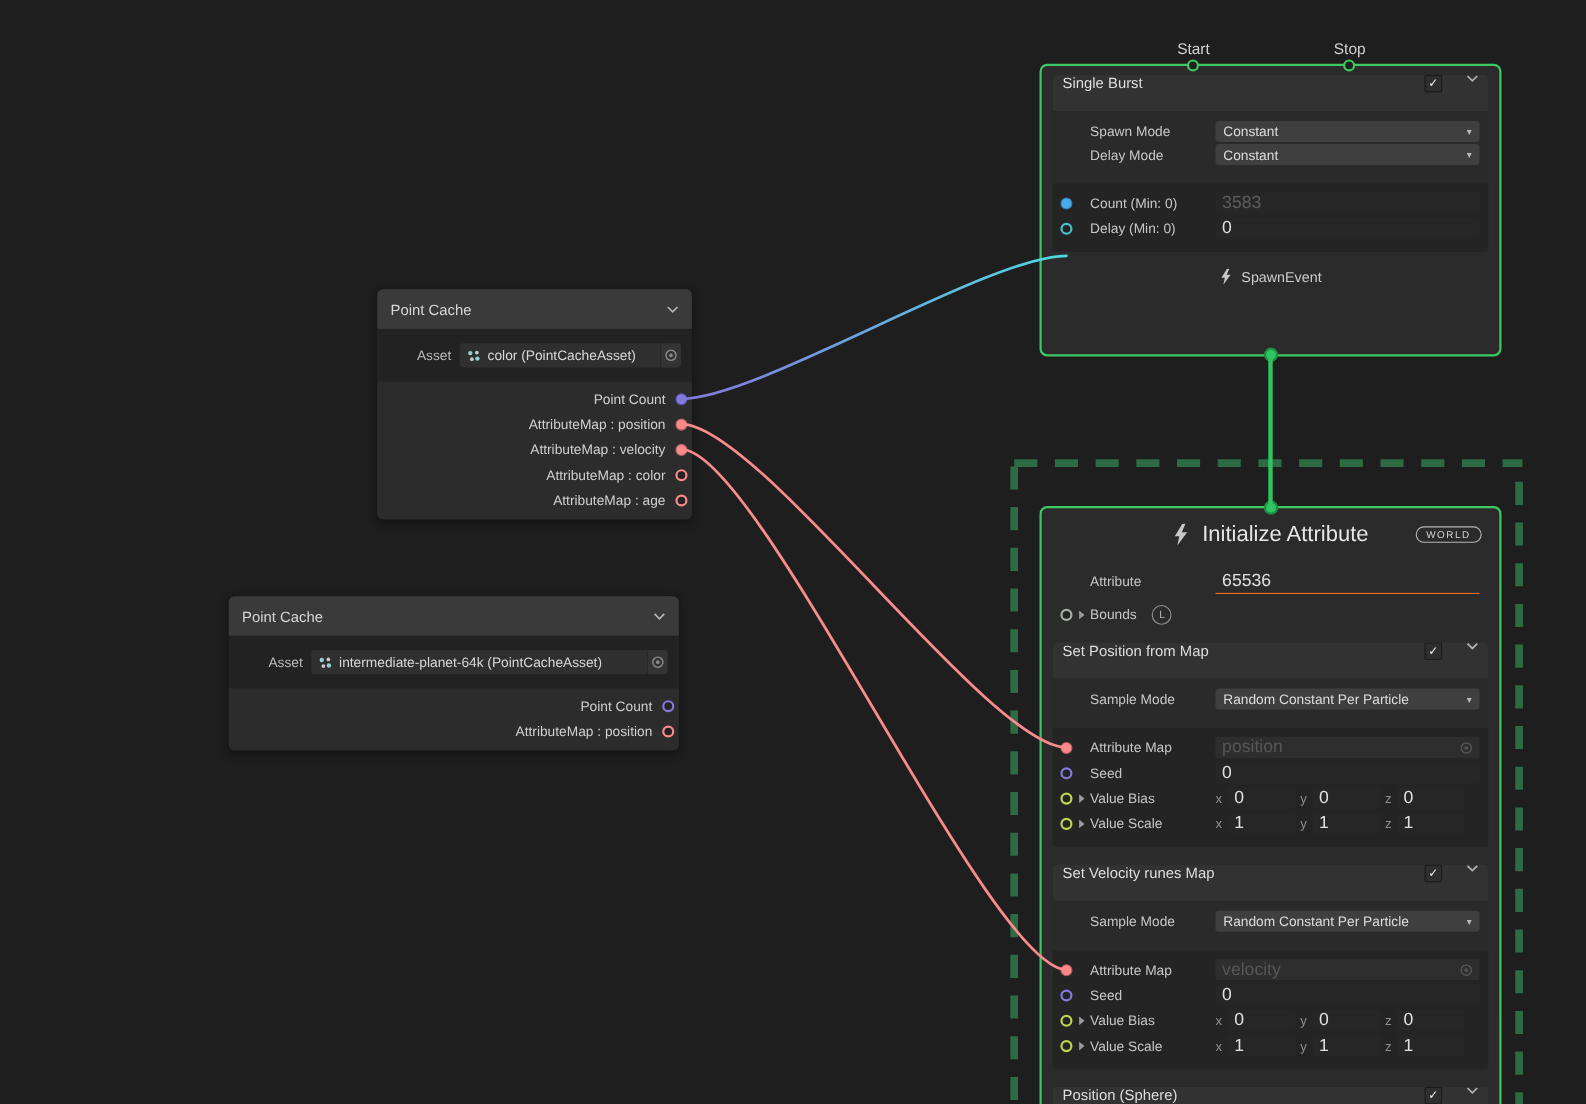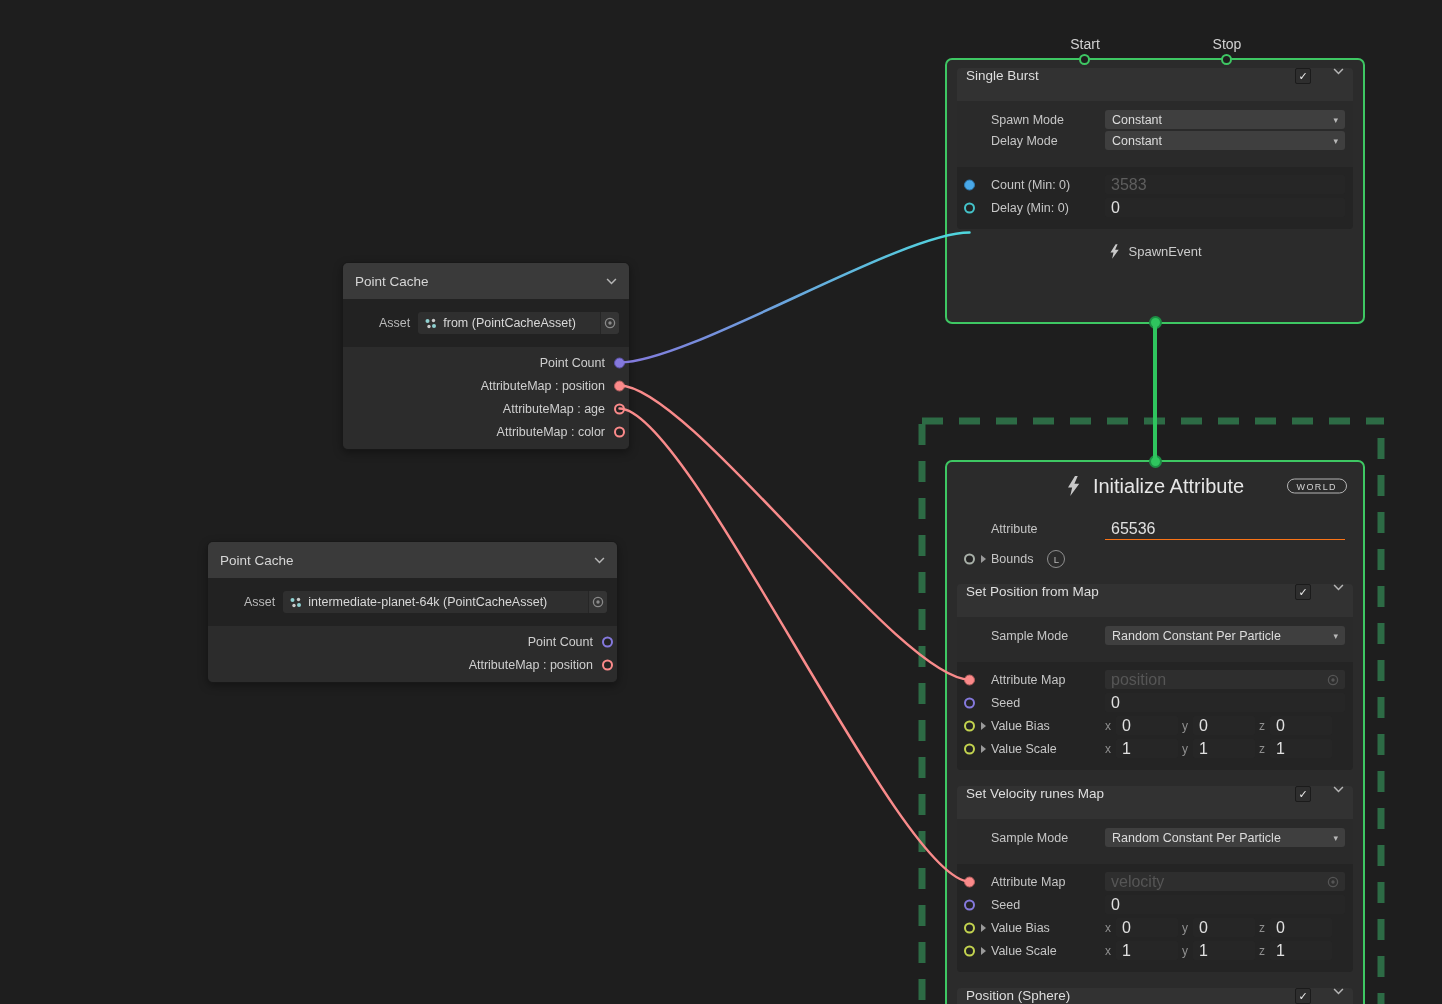--- a/index.html
+++ b/index.html
@@ -138,43 +138,47 @@
       <svg class="chev">
           <use href="#chevd"></use>
         </svg>
     </div>
     <div class="pc-asset">
       <span class="lab">Asset</span>
       <div class="obj-field">
         <svg class="pcache-icon">
             <use href="#pcache"></use>
           </svg>
-        <span class="obj-label">from (PointCacheAsset)</span>
+        <span class="obj-label">color (PointCacheAsset)</span>
         <span class="obj-picker">
           <svg class="picker">
               <use href="#pickr"></use>
             </svg>
         </span>
       </div>
     </div>
     <div class="pc-outs">
       <div class="pc-row">
         <span>Point Count</span>
         <span class="port f-purple" id="port-pc1-0"></span>
       </div>
       <div class="pc-row">
         <span>AttributeMap : position</span>
         <span class="port f-salmon" id="port-pc1-1"></span>
       </div>
       <div class="pc-row">
+        <span>AttributeMap : velocity</span>
+        <span class="port f-salmon" id="port-pc1-2"></span>
+      </div>
+      <div class="pc-row">
+        <span>AttributeMap : color</span>
+        <span class="port h-salmon"></span>
+      </div>
+      <div class="pc-row">
         <span>AttributeMap : age</span>
-        <span class="port h-salmon"></span>
-      </div>
-      <div class="pc-row">
-        <span>AttributeMap : color</span>
         <span class="port h-salmon"></span>
       </div>
     </div>
   </div>
 
   <div class="node pc" id="pc2" style="left:207px;top:541px;width:411px;">
     <div class="pc-header">
       <span>Point Cache</span>
       <svg class="chev">
           <use href="#chevd"></use>

